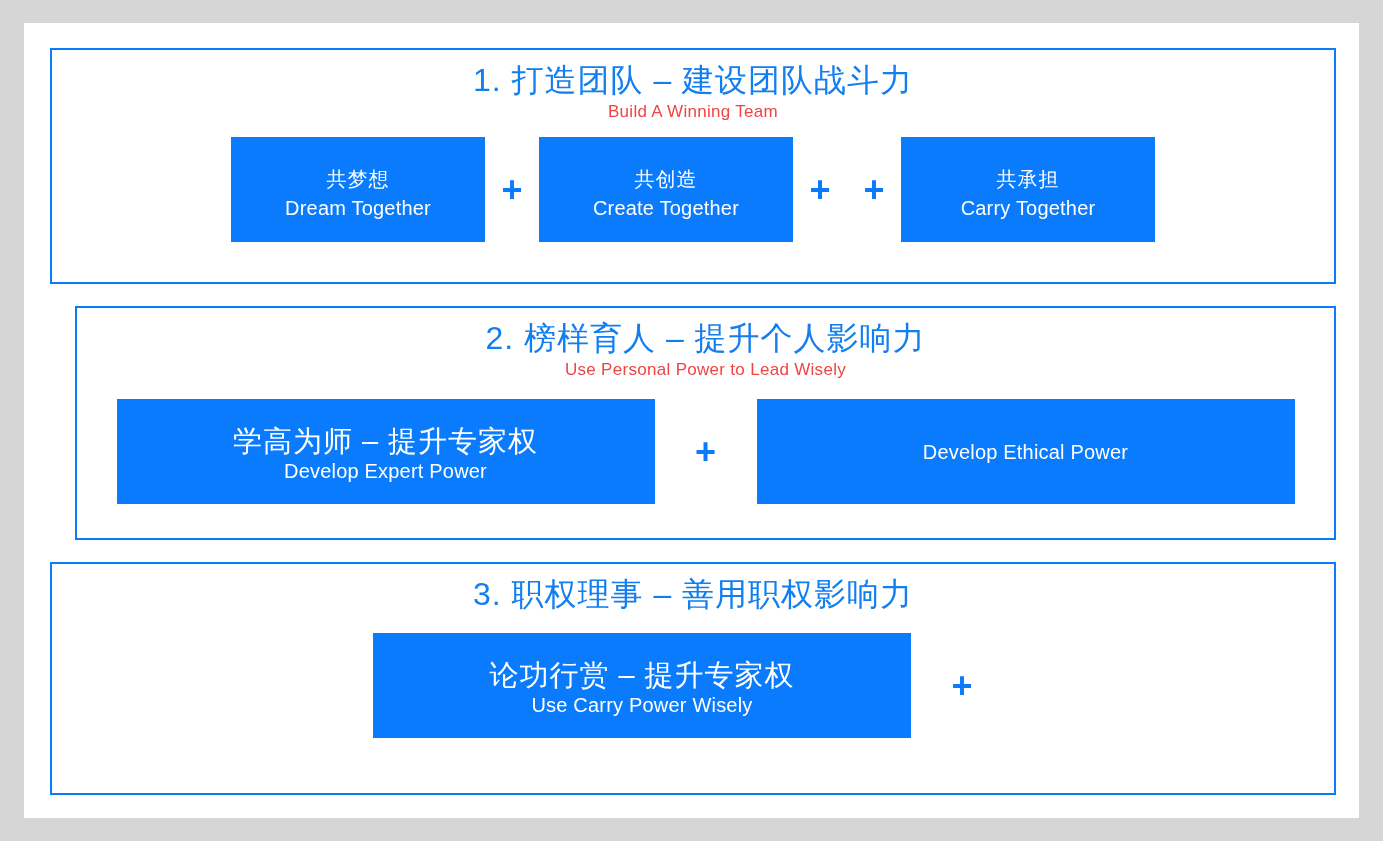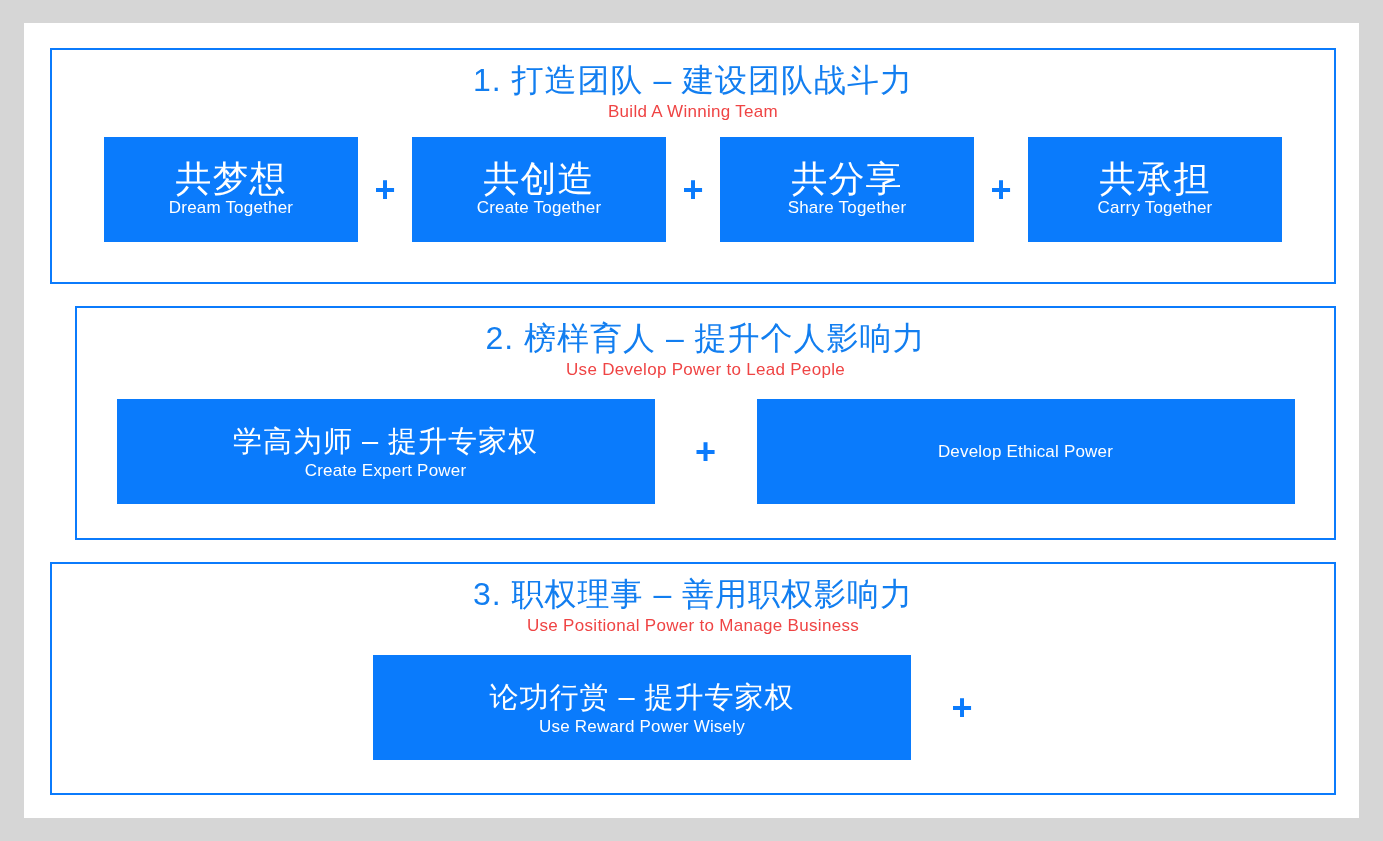--- a/index.html
+++ b/index.html
@@ -79,31 +79,31 @@
     display: flex;
     flex-direction: column;
     align-items: center;
     justify-content: center;
     box-sizing: border-box;
   }
   .card-sm { width: 254px; height: 105px; }
   .card-lg { width: 538px; height: 105px; }
 
   .card-cn {
-    font-size: 36px;
+    font-size: 20px;
     line-height: 36px;
     letter-spacing: 1px;
     white-space: nowrap;
   }
   .card-lg .card-cn {
     font-size: 29px;
     line-height: 38px;
   }
   .card-en {
-    font-size: 17px;
+    font-size: 20px;
     line-height: 22px;
     letter-spacing: 0.2px;
     white-space: nowrap;
   }
 
   .plus {
     color: #0b7bfc;
     font-size: 36px;
     line-height: 36px;
     font-weight: 700;
@@ -130,57 +130,52 @@
         <div class="card card-sm">
           <div class="card-cn">共梦想</div>
           <div class="card-en">Dream Together</div>
         </div>
         <div class="plus">+</div>
         <div class="card card-sm">
           <div class="card-cn">共创造</div>
           <div class="card-en">Create Together</div>
         </div>
         <div class="plus">+</div>
-        <div class="card card-sm">
-          <div class="card-cn">共分享</div>
-          <div class="card-en">Share Together</div>
-        </div>
         <div class="plus">+</div>
         <div class="card card-sm">
           <div class="card-cn">共承担</div>
           <div class="card-en">Carry Together</div>
         </div>
       </div>
     </div>
 
     <div class="section section-2">
       <div class="section-head">
         <div class="head-cn">2. 榜样育人 – 提升个人影响力</div>
-        <div class="head-en">Use Develop Power to Lead People</div>
+        <div class="head-en">Use Personal Power to Lead Wisely</div>
       </div>
       <div class="row row-duo">
         <div class="card card-lg">
           <div class="card-cn">学高为师 – 提升专家权</div>
-          <div class="card-en">Create Expert Power</div>
+          <div class="card-en">Develop Expert Power</div>
         </div>
         <div class="plus plus-wide">+</div>
         <div class="card card-lg">
           <div class="card-en">Develop Ethical Power</div>
         </div>
       </div>
     </div>
 
     <div class="section section-3">
       <div class="section-head">
         <div class="head-cn">3. 职权理事 – 善用职权影响力</div>
-        <div class="head-en">Use Positional Power to Manage Business</div>
       </div>
       <div class="row row-duo">
         <div class="card card-lg">
           <div class="card-cn">论功行赏 – 提升专家权</div>
-          <div class="card-en">Use Reward Power Wisely</div>
+          <div class="card-en">Use Carry Power Wisely</div>
         </div>
         <div class="plus plus-wide">+</div>
       </div>
     </div>
 
   </div>
 </div>
 
 </body></html>

